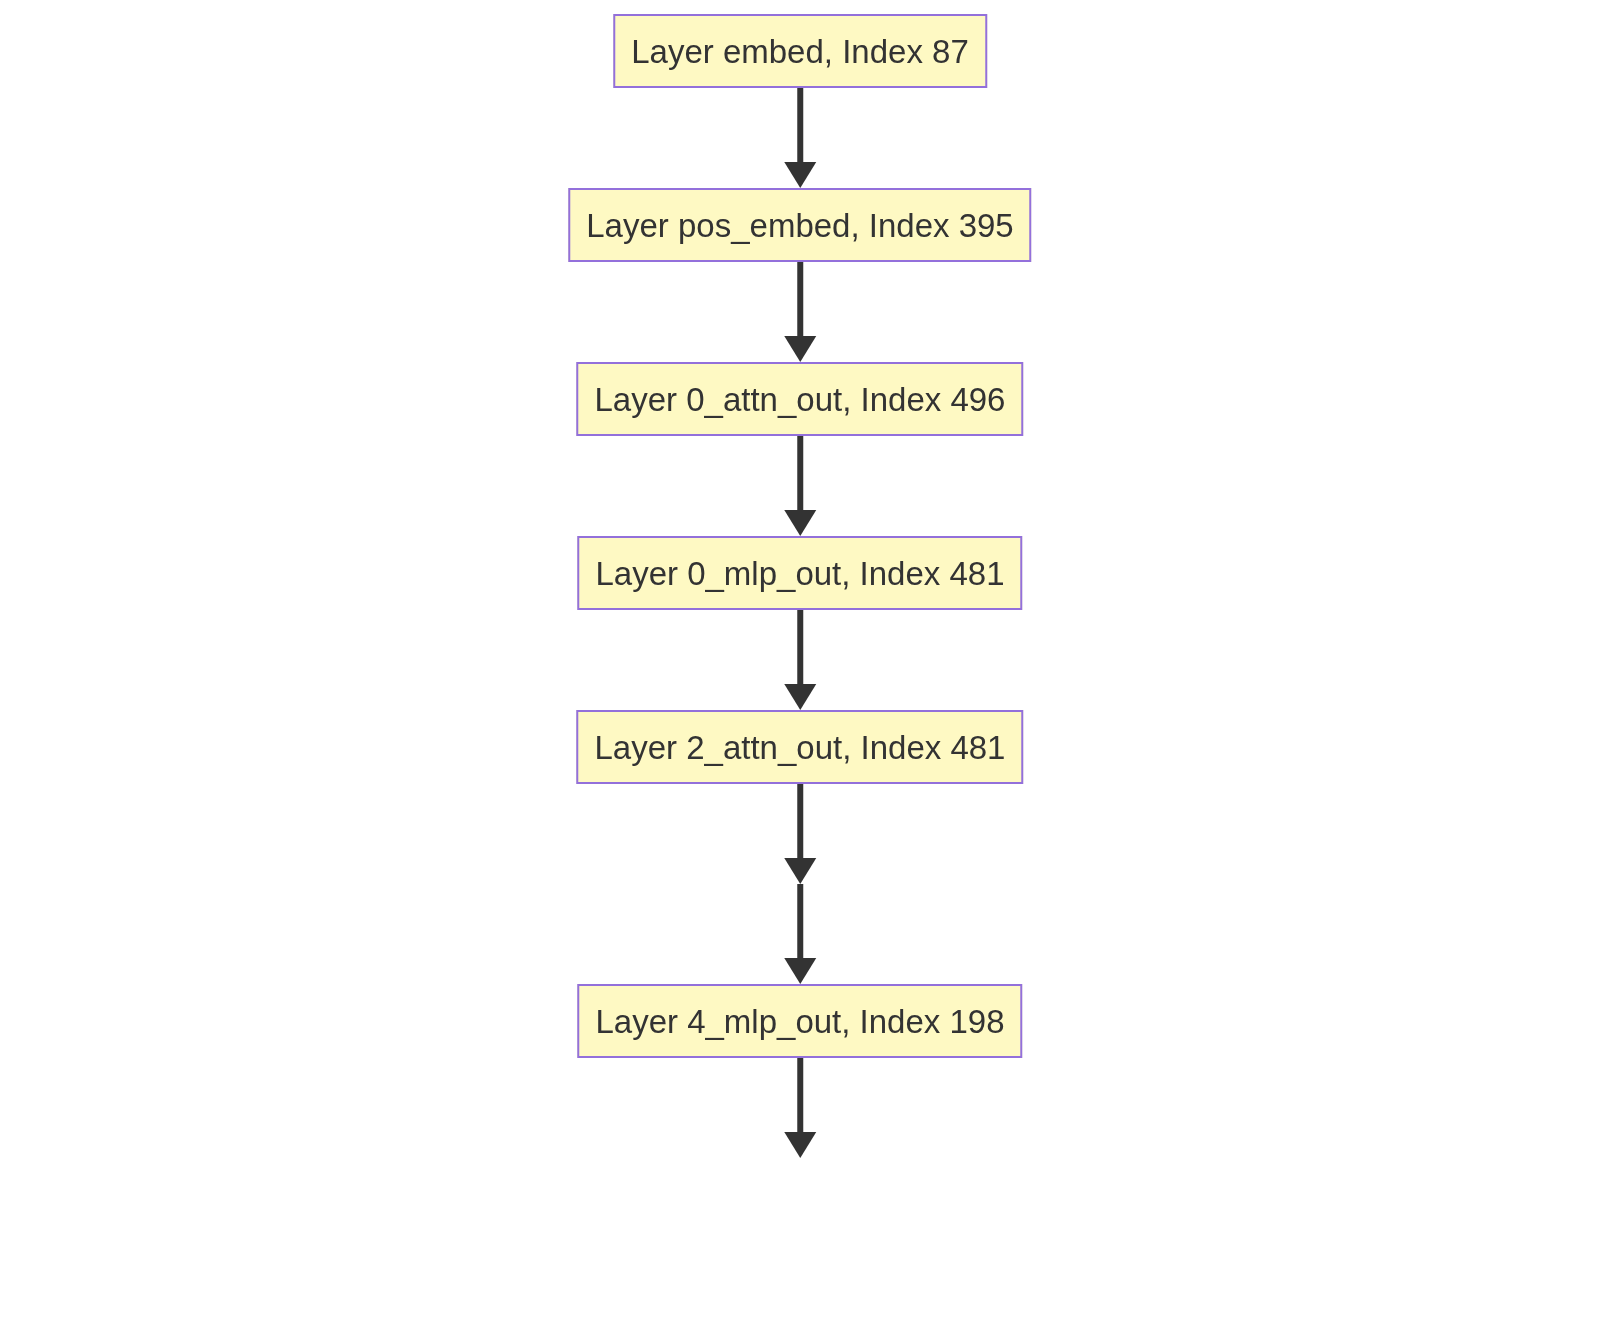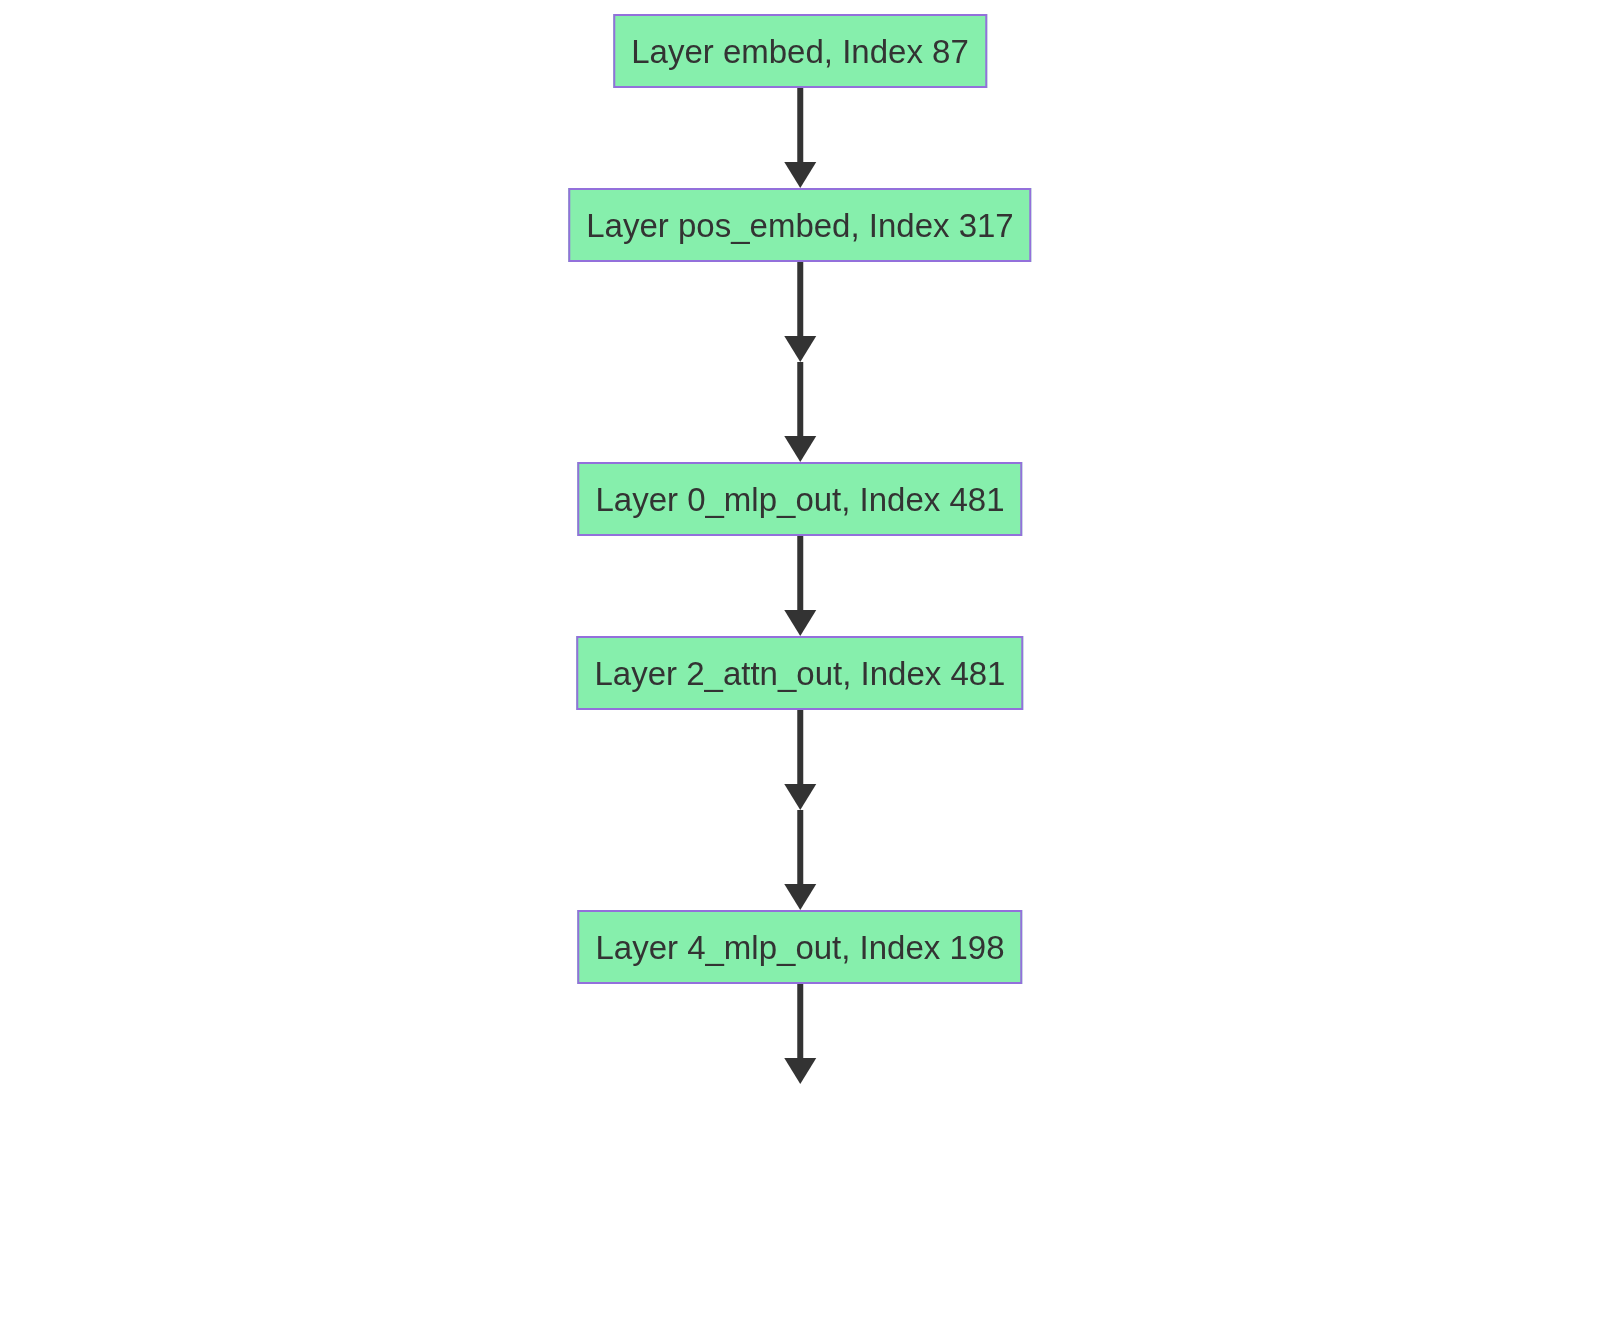--- a/index.html
+++ b/index.html
@@ -20,21 +20,21 @@
     left: 50%;
     transform: translateX(-50%);
     display: flex;
     flex-direction: column;
     align-items: center;
   }
   .node {
     box-sizing: border-box;
     height: 74px;
     padding: 0 16px;
-    background: #86efac;
+    background: #fef9c3;
     border: 2.5px solid #9370DB;
     color: #333333;
     font-size: 33px;
     line-height: 1;
     display: flex;
     align-items: center;
     justify-content: center;
     white-space: nowrap;
     z-index: 2;
   }
@@ -67,28 +67,31 @@
   <div class="node">
     <span>Layer embed, Index 87</span>
   </div>
 
   <div class="arrow">
     <div class="shaft"></div>
     <div class="head"></div>
   </div>
 
   <div class="node">
-    <span>Layer pos_embed, Index 317</span>
+    <span>Layer pos_embed, Index 395</span>
   </div>
 
   <div class="arrow">
     <div class="shaft"></div>
     <div class="head"></div>
   </div>
 
+  <div class="node">
+    <span>Layer 0_attn_out, Index 496</span>
+  </div>
 
   <div class="arrow">
     <div class="shaft"></div>
     <div class="head"></div>
   </div>
 
   <div class="node">
     <span>Layer 0_mlp_out, Index 481</span>
   </div>
 

